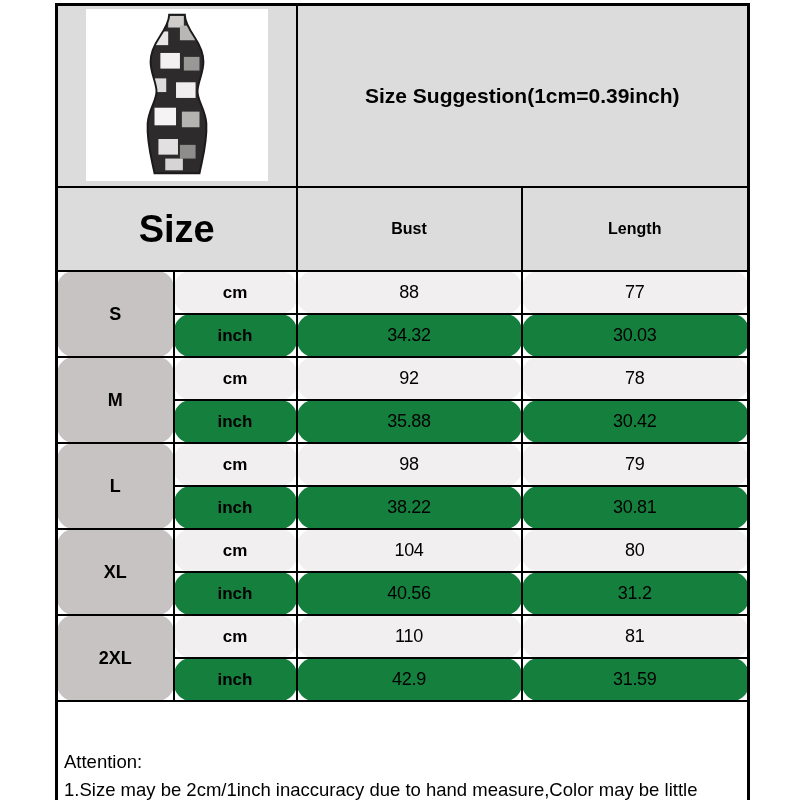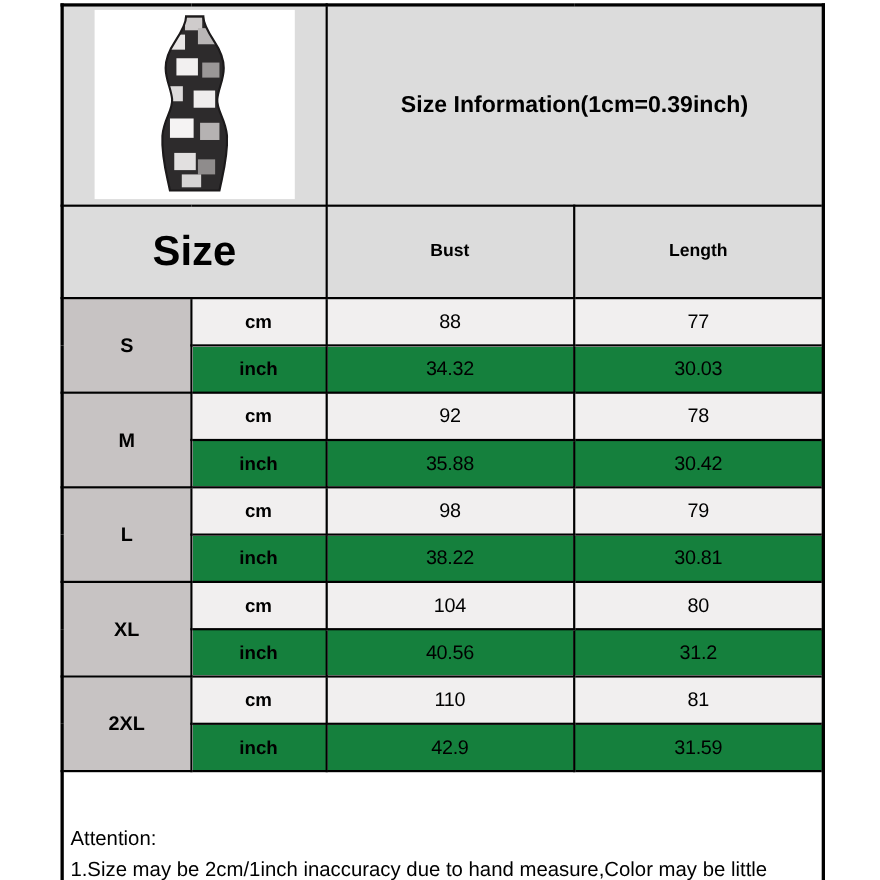--- a/index.html
+++ b/index.html
@@ -73,21 +73,21 @@
   }
   .cell-unit {
     font-size: 17px;
     font-weight: bold;
   }
   .cell-value {
     font-size: 18px;
     font-weight: 400;
     letter-spacing: -0.3px;
   }
-  tr.r-data td { height: 41px; }
+  tr.r-data td { height: 41px; border-radius: 17px; }
   tr.r-head td { height: 82px; }
 
   .cell-attention {
     height: 112px;
     text-align: left !important;
     vertical-align: top !important;
     padding: 3px 6px 0 6px !important;
     font-size: 18.5px;
     line-height: 1.5;
     background: #ffffff;
@@ -129,21 +129,21 @@
               <rect x="22" y="96" width="22" height="18" fill="#f5f3f3"></rect>
               <rect x="50" y="100" width="18" height="16" fill="#b5b2b2"></rect>
               <rect x="26" y="128" width="20" height="16" fill="#e2e0e0"></rect>
               <rect x="48" y="134" width="16" height="14" fill="#8f8c8c"></rect>
               <rect x="33" y="148" width="18" height="12" fill="#d6d4d4"></rect>
             </g>
             <path d="M37,1 L53,1 C53,8 57,15 63,24 C69,33 72,40 72,49 C72,60 67,68 66,78 C65,88 74,97 75,112 C76,132 71,148 68,163 L22,163 C19,148 14,132 15,112 C16,97 25,88 24,78 C23,68 18,60 18,49 C18,40 21,33 27,24 C33,15 37,8 37,1 Z" fill="none" stroke="#1c1a1b" stroke-width="2"></path>
           </svg>
         </div>
       </td>
-      <td colspan="2" class="bg-gray cell-title">Size Information(1cm=0.39inch)</td>
+      <td colspan="2" class="bg-gray cell-title">Size Suggestion(1cm=0.39inch)</td>
     </tr>
 
     <tr class="r-head">
       <td colspan="2" class="bg-gray cell-size-head">Size</td>
       <td class="bg-gray cell-col-head">Bust</td>
       <td class="bg-gray cell-col-head">Length</td>
     </tr>
 
     <tr class="r-data">
       <td rowspan="2" class="bg-size cell-size-label">S</td>

